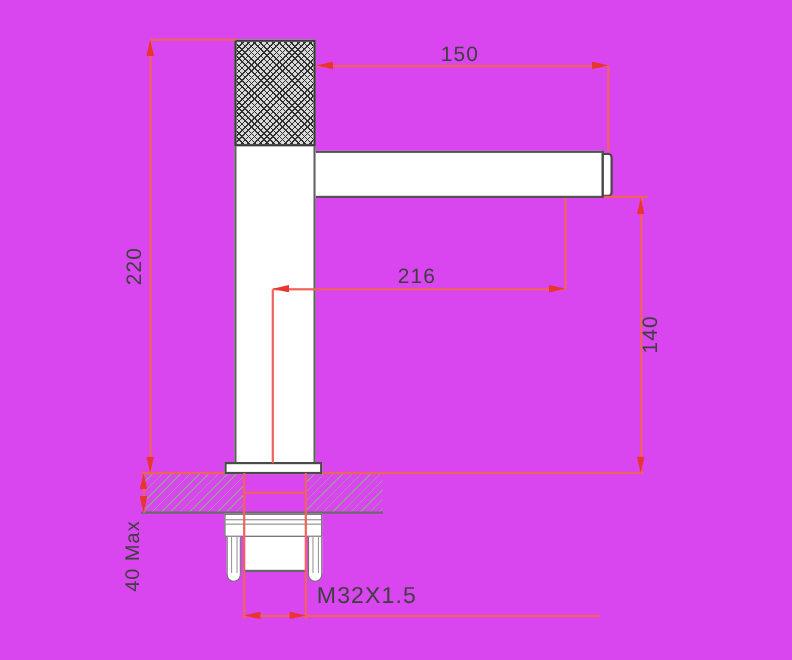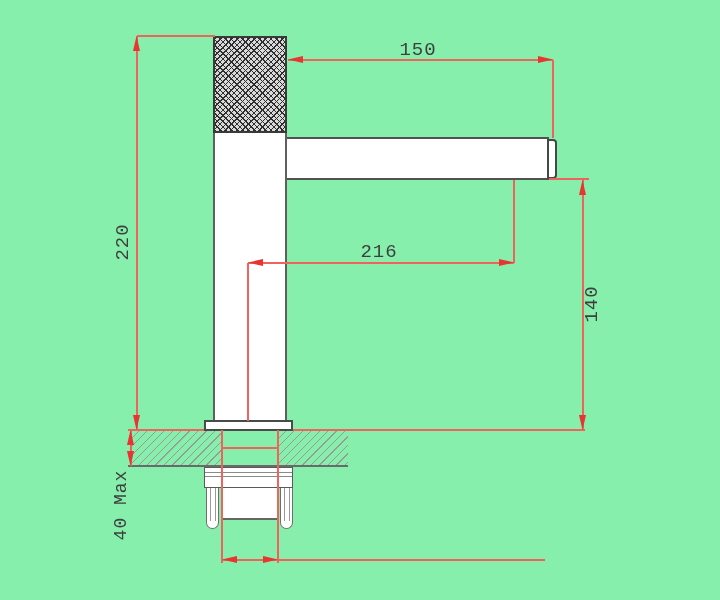--- a/index.html
+++ b/index.html
@@ -1,17 +1,17 @@
 <!DOCTYPE html>
 <html><head>
 <meta charset="utf-8">
 <style>
   html,body{margin:0;padding:0;background:#fff;}
-  #canvas{position:relative;width:720px;height:600px;background:#86efac;overflow:hidden;
-          font-family:Liberation Mono, monospace;}
+  #canvas{position:relative;width:720px;height:600px;background:#d946ef;overflow:hidden;
+          font-family:Liberation Sans, sans-serif;}
   
   .rline{position:absolute;background:#f2625d;z-index:10;}
   .arrow{position:absolute;background:#e8352f;z-index:11;}
   .ar-up{width:7px;height:15px;clip-path:polygon(50% 0,100% 100%,0 100%);}
   .ar-down{width:7px;height:15px;clip-path:polygon(0 0,100% 0,50% 100%);}
   .ar-left{width:15px;height:7px;clip-path:polygon(0 50%,100% 0,100% 100%);}
   .ar-right{width:15px;height:7px;clip-path:polygon(0 0,100% 50%,0 100%);}
   
   .gpart{position:absolute;background:#fff;box-sizing:border-box;}
   .body{left:213px;top:36px;width:74px;height:385px;border-left:2px solid #5f5f5f;border-right:2px solid #5f5f5f;z-index:4;}
@@ -94,14 +94,15 @@
   <div class="arrow ar-up" style="left:127px;top:430px;"></div>
   <div class="arrow ar-down" style="left:127px;top:451px;"></div>
   <div class="arrow ar-left" style="left:222px;top:556px;"></div>
   <div class="arrow ar-right" style="left:263px;top:556px;"></div>
 
   <div class="dimtxt" style="left:388px;top:39px;width:60px;">150</div>
   <div class="dimtxt" style="left:349px;top:241px;width:60px;">216</div>
   <div class="dimtxt rot" style="left:93px;top:231px;width:60px;">220</div>
   <div class="dimtxt rot" style="left:562px;top:293px;width:60px;">140</div>
   <div class="dimtxt rot" style="left:81px;top:495px;width:80px;font-size:18px;">40 Max</div>
+  <div class="dimtxt" style="left:288px;top:530px;width:120px;font-size:21px;text-align:left;">M32X1.5</div>
 
 </div>
 
 </body></html>

